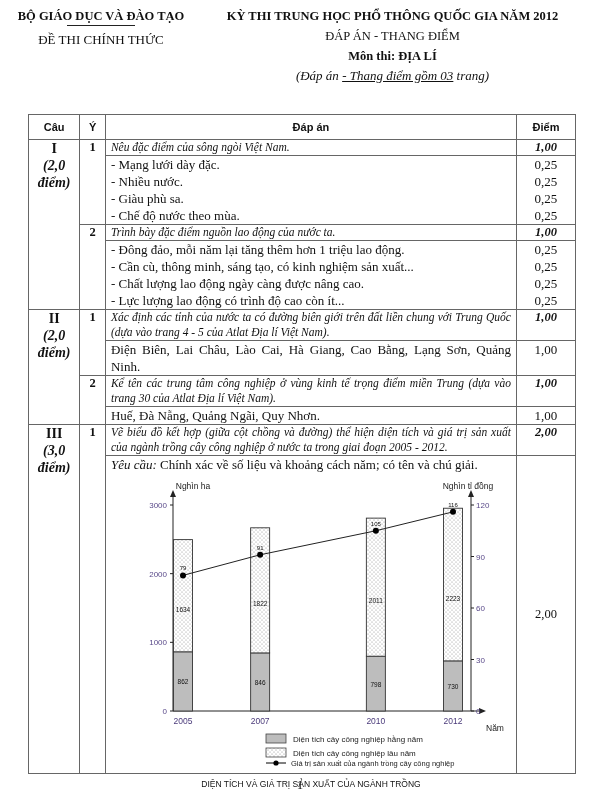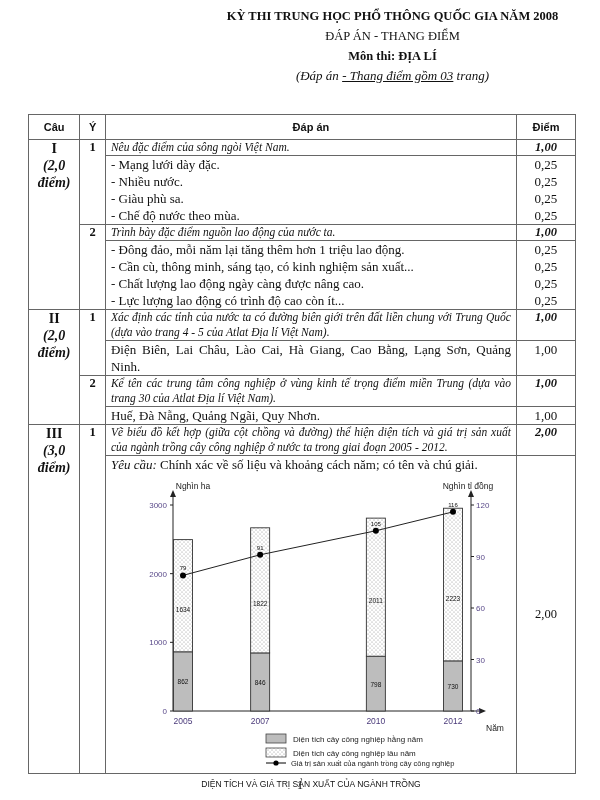--- a/index.html
+++ b/index.html
@@ -38,22 +38,27 @@
   svg text { font-family: "Liberation Sans", "DejaVu Sans", sans-serif; }
 
   .pageno { position: absolute; left: 0; width: 600px; top: 777px; text-align: center; font-size: 13px; }
   .logo { position: absolute; left: 422px; top: 808px; font-family: "DejaVu Sans", sans-serif; font-weight: bold; font-size: 26px; letter-spacing: 0px; }
   .logo span { display: inline-block; }
 </style>
 </head>
 <body>
 
 <div class="header">
+  <div class="hdr-left">
+    <div class="ministry">BỘ GIÁO DỤC VÀ ĐÀO TẠO</div>
+    <div class="rule"></div>
+    <div class="official">ĐỀ THI CHÍNH THỨC</div>
+  </div>
   <div class="hdr-right">
-    <div class="exam">KỲ THI TRUNG HỌC PHỔ THÔNG QUỐC GIA NĂM 2008</div>
+    <div class="exam">KỲ THI TRUNG HỌC PHỔ THÔNG QUỐC GIA NĂM 2012</div>
     <div class="sub">ĐÁP ÁN - THANG ĐIỂM</div>
     <div class="subject">Môn thi: ĐỊA LÍ</div>
     <div class="note"><span>(Đáp án </span><u>- Thang điểm gồm 03</u><span> trang)</span></div>
   </div>
 </div>
 
 <table class="ans">
   <tbody>
       <tr>
     <th class="c-cau">Câu</th>

